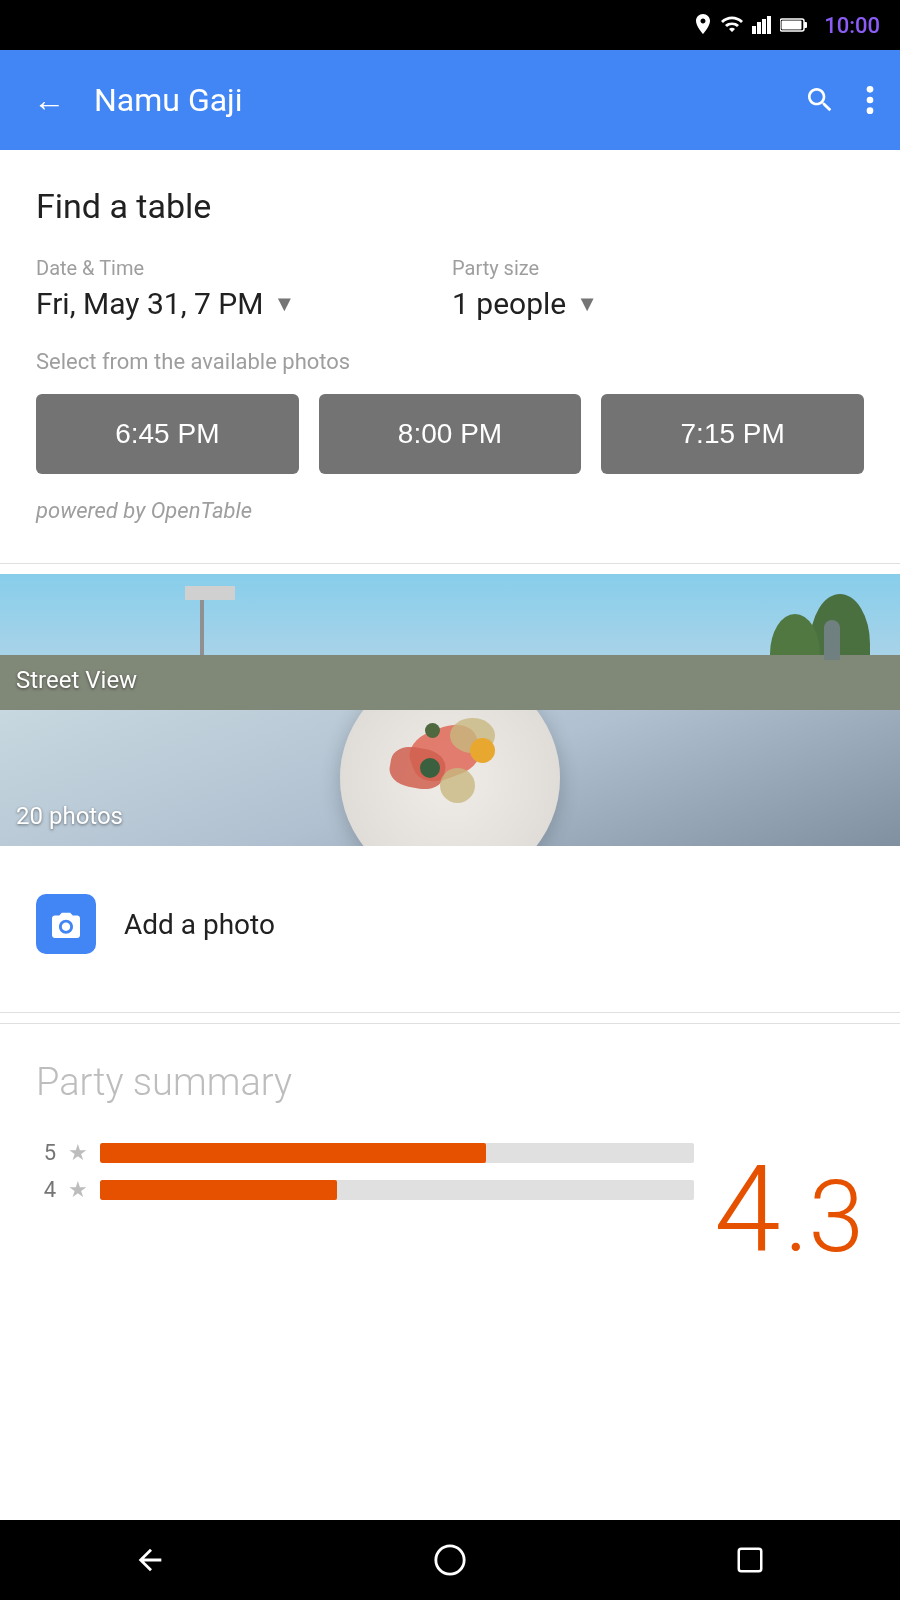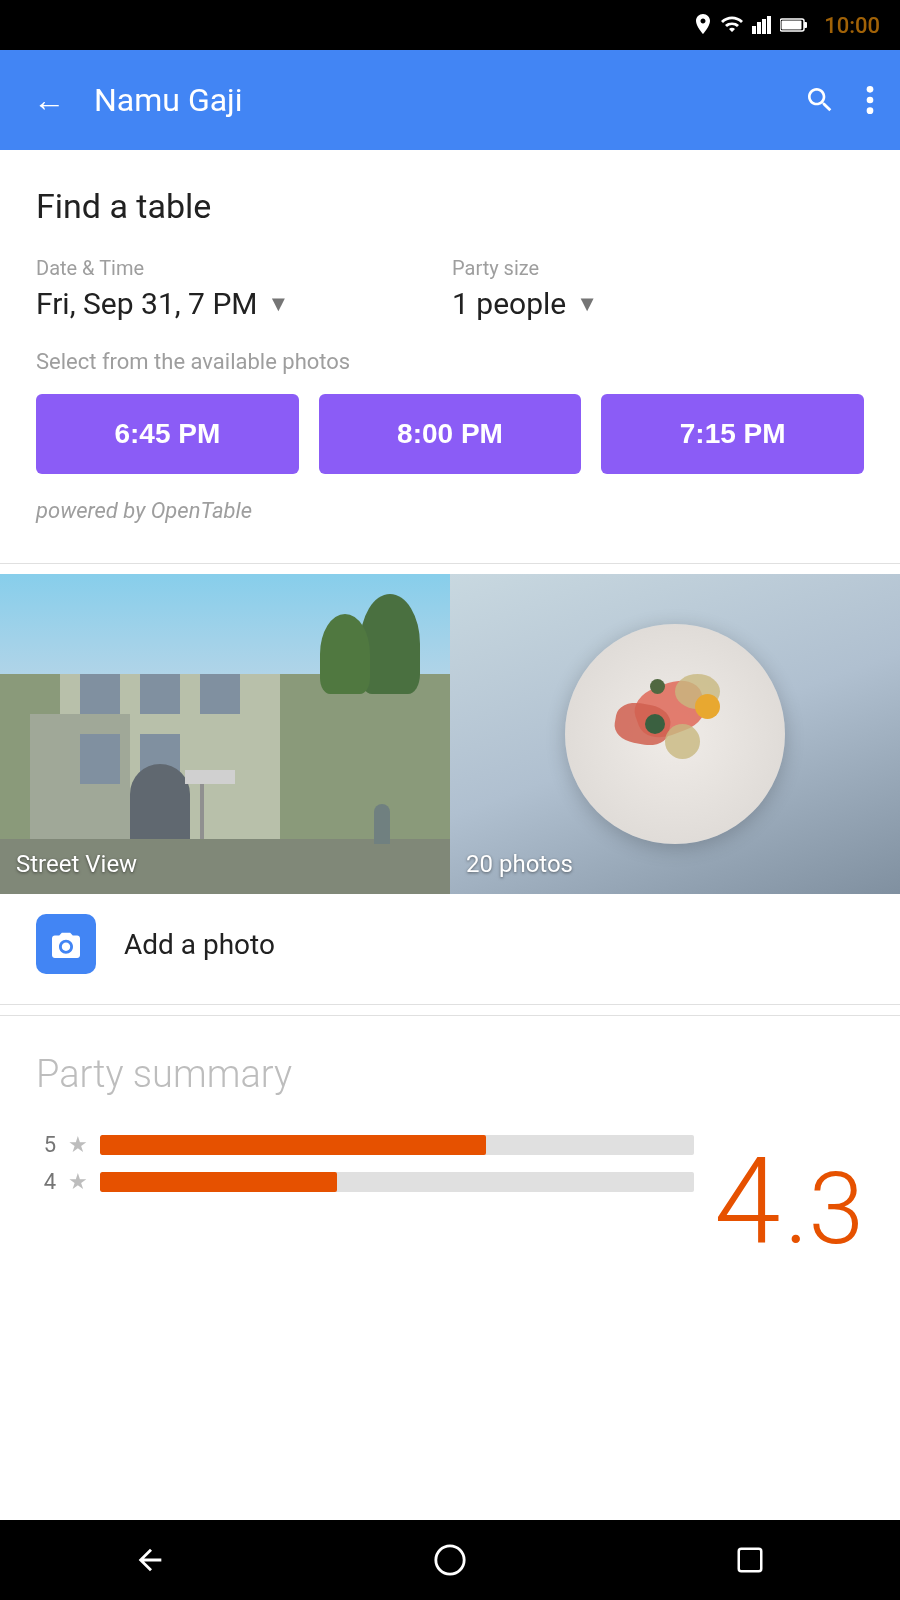--- a/index.html
+++ b/index.html
@@ -20,21 +20,21 @@
       justify-content: flex-end;
       padding: 0 20px;
       gap: 8px;
     }
     .status-bar-icons {
       display: flex;
       align-items: center;
       gap: 8px;
     }
     .status-time {
-      color: #a16207;
+      color: #8b5cf6;
       font-size: 22px;
       font-weight: 500;
       margin-left: 8px;
     }
 
     
     .app-bar {
       background: #4285F4;
       height: 100px;
       display: flex;
@@ -115,48 +115,49 @@
     }
 
     
     .time-buttons {
       display: flex;
       gap: 20px;
       margin-bottom: 24px;
     }
     .time-btn {
       flex: 1;
-      background: #8b5cf6;
+      background: #737373;
       color: #fff;
       border: none;
       border-radius: 6px;
       height: 80px;
       font-size: 28px;
-      font-weight: 700;
+      font-weight: 400;
       cursor: pointer;
     }
 
     
     .opentable-credit {
       font-size: 22px;
       color: #9e9e9e;
       font-style: italic;
     }
 
     
     .divider {
       height: 1px;
       background: #e0e0e0;
       margin: 10px 0;
     }
 
     
     .photos-section {
       display: flex;
-      height: 320px;
+      height: 272px;
+      flex-direction: column;
     }
     .photo-item {
       flex: 1;
       position: relative;
       overflow: hidden;
       cursor: pointer;
     }
 
     
     .street-view-bg {
@@ -194,21 +195,21 @@
       color: #fff;
       font-size: 24px;
       font-weight: 400;
       text-shadow: 0 1px 3px rgba(0,0,0,0.5);
     }
 
     
     .add-photo-row {
       display: flex;
       align-items: center;
-      padding: 20px 36px;
+      padding: 48px 36px;
       gap: 28px;
       cursor: pointer;
     }
     .camera-icon-bg {
       width: 60px;
       height: 60px;
       background: #4285F4;
       border-radius: 10px;
       display: flex;
       align-items: center;
@@ -361,21 +362,21 @@
 
 <div class="content">
 
   <div class="find-table-section">
     <div class="find-table-title">Find a table</div>
 
     <div class="selectors-row">
       <div class="selector-group">
         <div class="selector-label">Date &amp; Time</div>
         <div class="selector-value">
-          <span class="selector-text">Fri, Sep 31, 7 PM</span>
+          <span class="selector-text">Fri, May 31, 7 PM</span>
           <span class="selector-arrow">▼</span>
         </div>
       </div>
       <div class="selector-group">
         <div class="selector-label">Party size</div>
         <div class="selector-value">
           <span class="selector-text">1 people</span>
           <span class="selector-arrow">▼</span>
         </div>
       </div>

